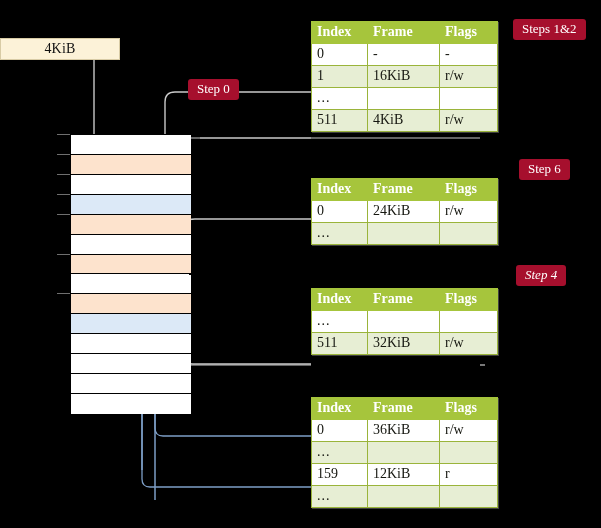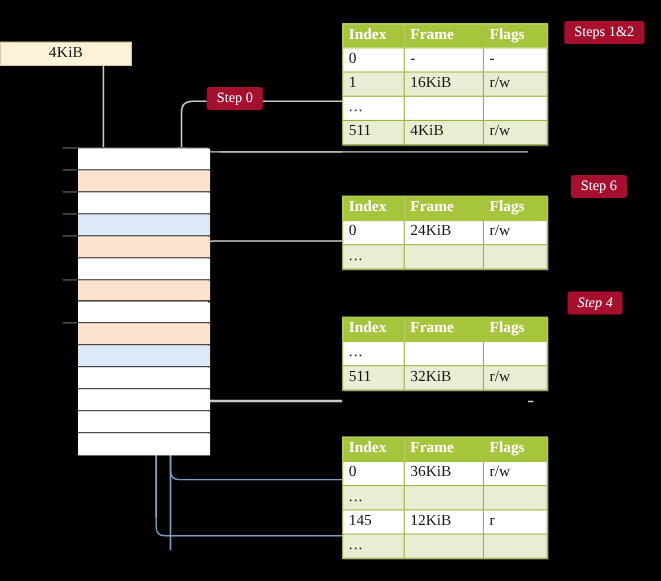--- a/index.html
+++ b/index.html
@@ -321,21 +321,21 @@
           <td>0</td>
           <td>36KiB</td>
           <td>r/w</td>
         </tr>
         <tr class="alt">
           <td class="dots">...</td>
           <td></td>
           <td></td>
         </tr>
         <tr class="plain">
-          <td>145</td>
+          <td>159</td>
           <td>12KiB</td>
           <td>r</td>
         </tr>
         <tr class="alt">
           <td class="dots">...</td>
           <td></td>
           <td></td>
         </tr>
       </tbody>
     </table>

